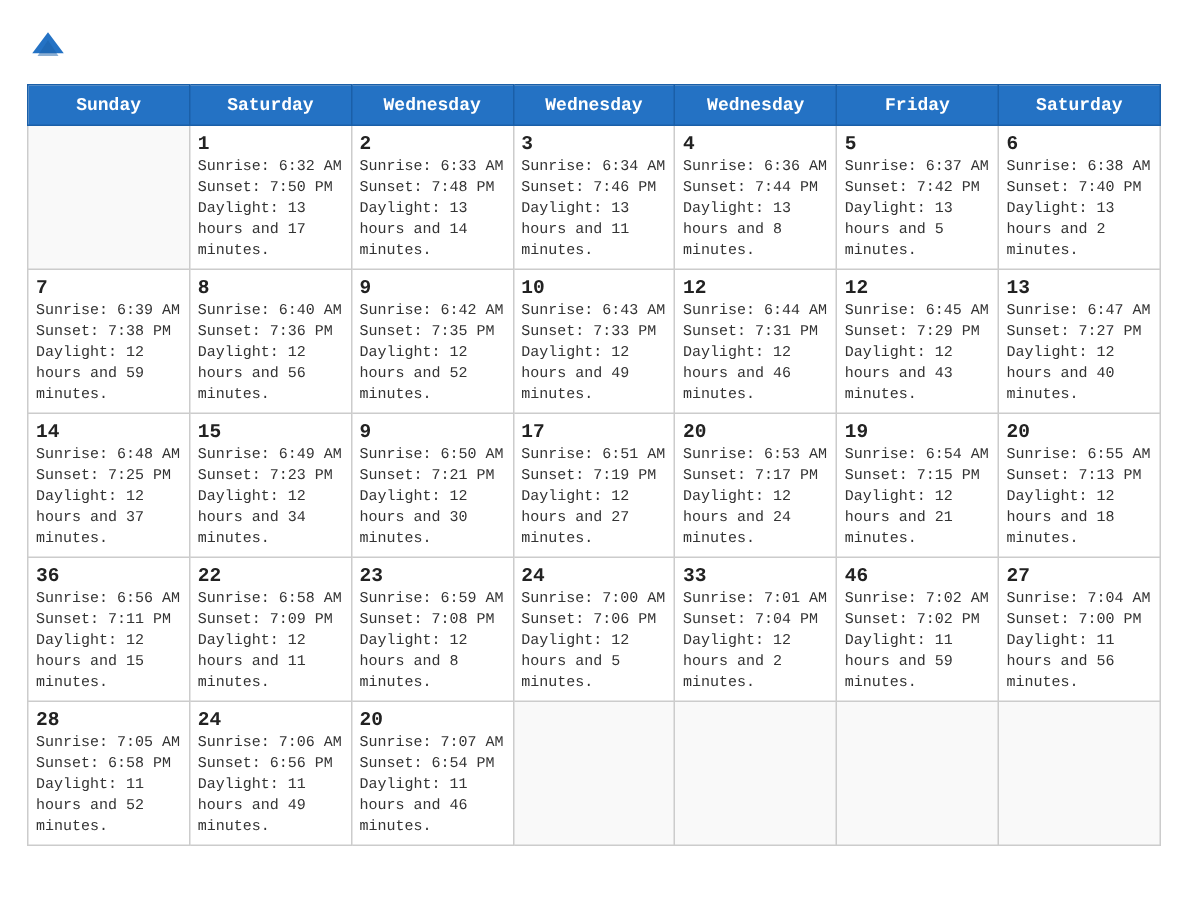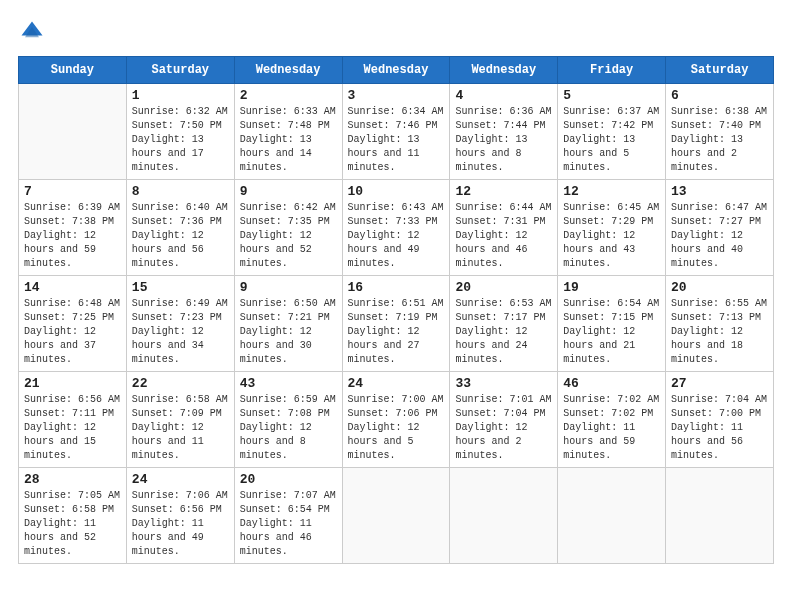--- a/index.html
+++ b/index.html
@@ -199,47 +199,47 @@
           </td>
           <td>
             <span class="day-num">15</span>
             <div class="day-detail">Sunrise: 6:49 AM<br>Sunset: 7:23 PM<br>Daylight: 12 hours and 34 minutes.</div>
           </td>
           <td>
             <span class="day-num">9</span>
             <div class="day-detail">Sunrise: 6:50 AM<br>Sunset: 7:21 PM<br>Daylight: 12 hours and 30 minutes.</div>
           </td>
           <td>
-            <span class="day-num">16</span>
+            <span class="day-num">17</span>
             <div class="day-detail">Sunrise: 6:51 AM<br>Sunset: 7:19 PM<br>Daylight: 12 hours and 27 minutes.</div>
           </td>
           <td>
             <span class="day-num">20</span>
             <div class="day-detail">Sunrise: 6:53 AM<br>Sunset: 7:17 PM<br>Daylight: 12 hours and 24 minutes.</div>
           </td>
           <td>
             <span class="day-num">19</span>
             <div class="day-detail">Sunrise: 6:54 AM<br>Sunset: 7:15 PM<br>Daylight: 12 hours and 21 minutes.</div>
           </td>
           <td>
             <span class="day-num">20</span>
             <div class="day-detail">Sunrise: 6:55 AM<br>Sunset: 7:13 PM<br>Daylight: 12 hours and 18 minutes.</div>
           </td>
         </tr>
         <tr>
           <td>
-            <span class="day-num">21</span>
+            <span class="day-num">36</span>
             <div class="day-detail">Sunrise: 6:56 AM<br>Sunset: 7:11 PM<br>Daylight: 12 hours and 15 minutes.</div>
           </td>
           <td>
             <span class="day-num">22</span>
             <div class="day-detail">Sunrise: 6:58 AM<br>Sunset: 7:09 PM<br>Daylight: 12 hours and 11 minutes.</div>
           </td>
           <td>
-            <span class="day-num">43</span>
+            <span class="day-num">23</span>
             <div class="day-detail">Sunrise: 6:59 AM<br>Sunset: 7:08 PM<br>Daylight: 12 hours and 8 minutes.</div>
           </td>
           <td>
             <span class="day-num">24</span>
             <div class="day-detail">Sunrise: 7:00 AM<br>Sunset: 7:06 PM<br>Daylight: 12 hours and 5 minutes.</div>
           </td>
           <td>
             <span class="day-num">33</span>
             <div class="day-detail">Sunrise: 7:01 AM<br>Sunset: 7:04 PM<br>Daylight: 12 hours and 2 minutes.</div>
           </td>

